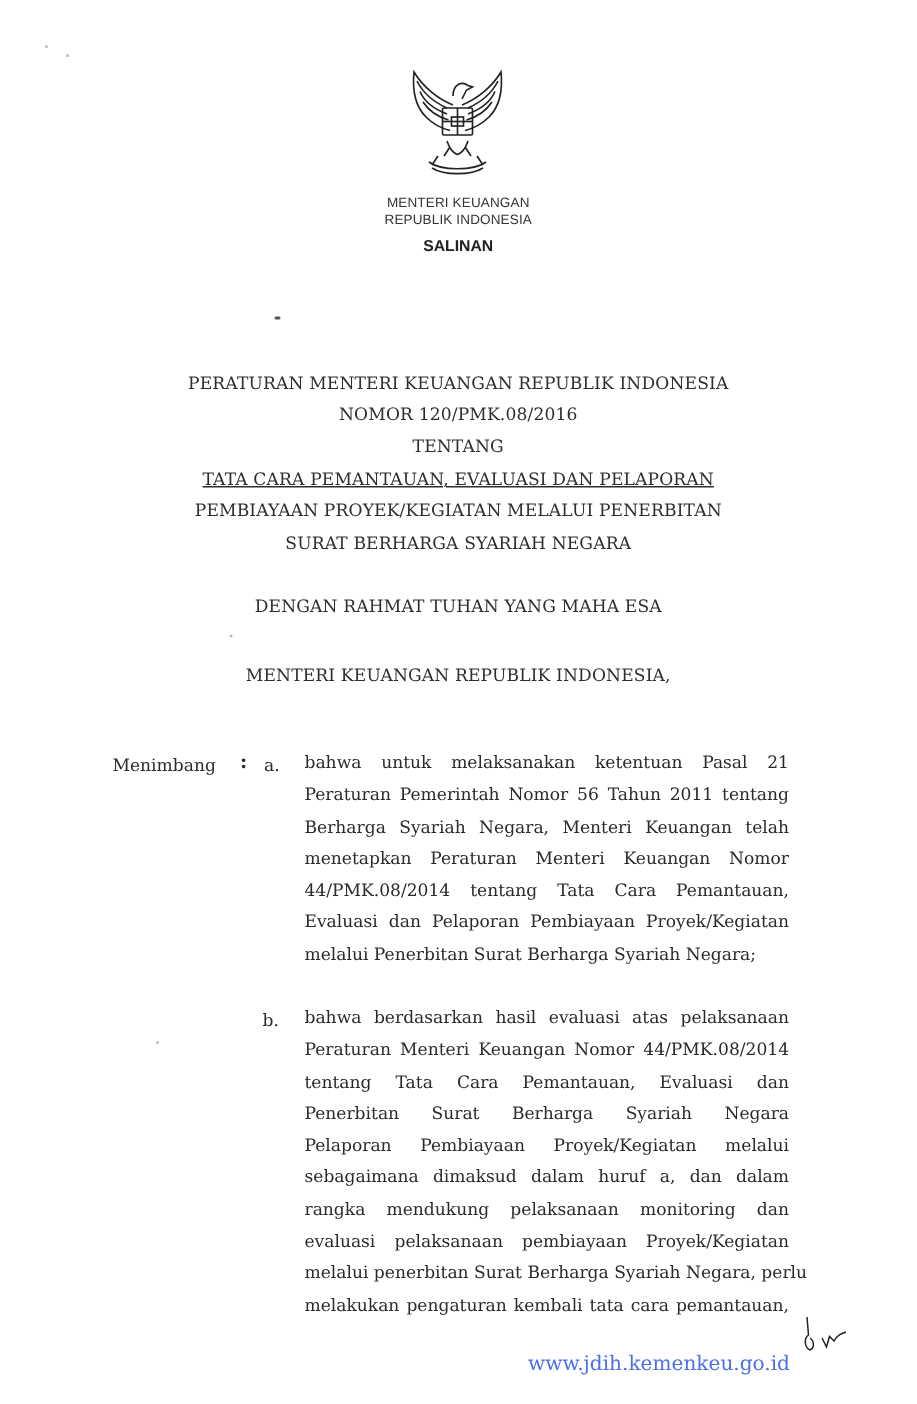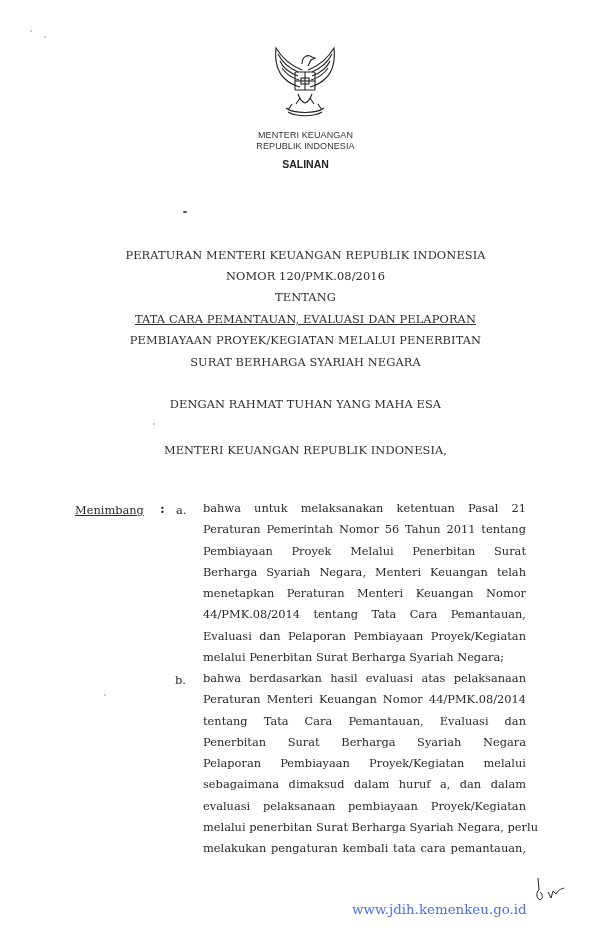--- a/index.html
+++ b/index.html
@@ -13,21 +13,21 @@
       font-family: "Liberation Sans", sans-serif; font-size: 9px; color: #333; letter-spacing: 0.1px; }
     .issuer1 { top: 130px; }
     .issuer2 { top: 141px; }
     .salinan { left: 200px; top: 158px; width: 211px; text-align: center;
       font-family: Liberation Sans, sans-serif; font-weight: bold; font-size: 10.5px; color: #222; }
     .title-line { left: 60px; width: 491px; text-align: center;
       font-family: "DejaVu Serif", serif; font-size: 11.4px; color: #2e2e2e; letter-spacing: 0.1px; }
     .t1 { top: 248px; } .t2 { top: 269px; } .t3 { top: 290px; }
     .t4 { top: 312px; text-decoration: underline; } .t5 { top: 333px; } .t6 { top: 355px; }
     .t7 { top: 397px; } .t8 { top: 443px; }
-    .label { left: 75px; top: 503px; font-size: 11.4px; text-decoration: underline; }
+    .label { left: 75px; top: 503px; font-size: 11.4px; }
     .colon { left: 160px; top: 501px; font-size: 13px; font-weight: bold; }
     .item-letter { font-size: 11.4px; }
     .la { left: 176px; top: 503px; }
     .lb { left: 175px; top: 673px; }
     .para { left: 203px; width: 323px; font-size: 11.4px; line-height: 21.3px; }
     .para .ln { display: block; text-align: justify; text-align-last: justify; height: 21.3px; white-space: nowrap; }
     .para .ln.last { text-align-last: left; }
     .pa { top: 498px; }
     .pb { top: 668px; }
     .footer { left: 352px; top: 902px; font-family: "DejaVu Serif", serif; font-size: 13.4px; color: #4d6fe8; }
@@ -80,36 +80,36 @@
 <div class="abs title-line t7">DENGAN RAHMAT TUHAN YANG MAHA ESA</div>
 <div class="abs title-line t8">MENTERI KEUANGAN REPUBLIK INDONESIA,</div>
 
 <div class="abs label">Menimbang</div>
 <div class="abs colon">:</div>
 
 <div class="abs item-letter la">a.</div>
 <div class="abs para pa">
   <span class="ln">bahwa untuk melaksanakan ketentuan Pasal 21</span>
   <span class="ln">Peraturan Pemerintah Nomor 56 Tahun 2011 tentang</span>
-  <span class="ln">Pembiayaan Proyek Melalui Penerbitan Surat</span>
   <span class="ln">Berharga Syariah Negara, Menteri Keuangan telah</span>
   <span class="ln">menetapkan Peraturan Menteri Keuangan Nomor</span>
   <span class="ln">44/PMK.08/2014 tentang Tata Cara Pemantauan,</span>
   <span class="ln">Evaluasi dan Pelaporan Pembiayaan Proyek/Kegiatan</span>
   <span class="ln last">melalui Penerbitan Surat Berharga Syariah Negara;</span>
 </div>
 
 <div class="abs item-letter lb">b.</div>
 <div class="abs para pb">
   <span class="ln">bahwa berdasarkan hasil evaluasi atas pelaksanaan</span>
   <span class="ln">Peraturan Menteri Keuangan Nomor 44/PMK.08/2014</span>
   <span class="ln">tentang Tata Cara Pemantauan, Evaluasi dan</span>
   <span class="ln">Penerbitan Surat Berharga Syariah Negara</span>
   <span class="ln">Pelaporan Pembiayaan Proyek/Kegiatan melalui</span>
   <span class="ln">sebagaimana dimaksud dalam huruf a, dan dalam</span>
+  <span class="ln">rangka mendukung pelaksanaan monitoring dan</span>
   <span class="ln">evaluasi pelaksanaan pembiayaan Proyek/Kegiatan</span>
   <span class="ln">melalui penerbitan Surat Berharga Syariah Negara, perlu</span>
   <span class="ln">melakukan pengaturan kembali tata cara  pemantauan,</span>
 </div>
 
 <div class="abs footer">www.jdih.kemenkeu.go.id</div>
 <svg class="abs sig" viewBox="0 0 40 30">
   <g fill="none" stroke="#222" stroke-width="1">
     <path d="M4 2 L5 14 C2 16 2 22 6 24 C9 23 9 18 6 16"></path>
     <path d="M14 16 L17 22 L19 15 L22 18 C24 14 27 13 30 12"></path>

